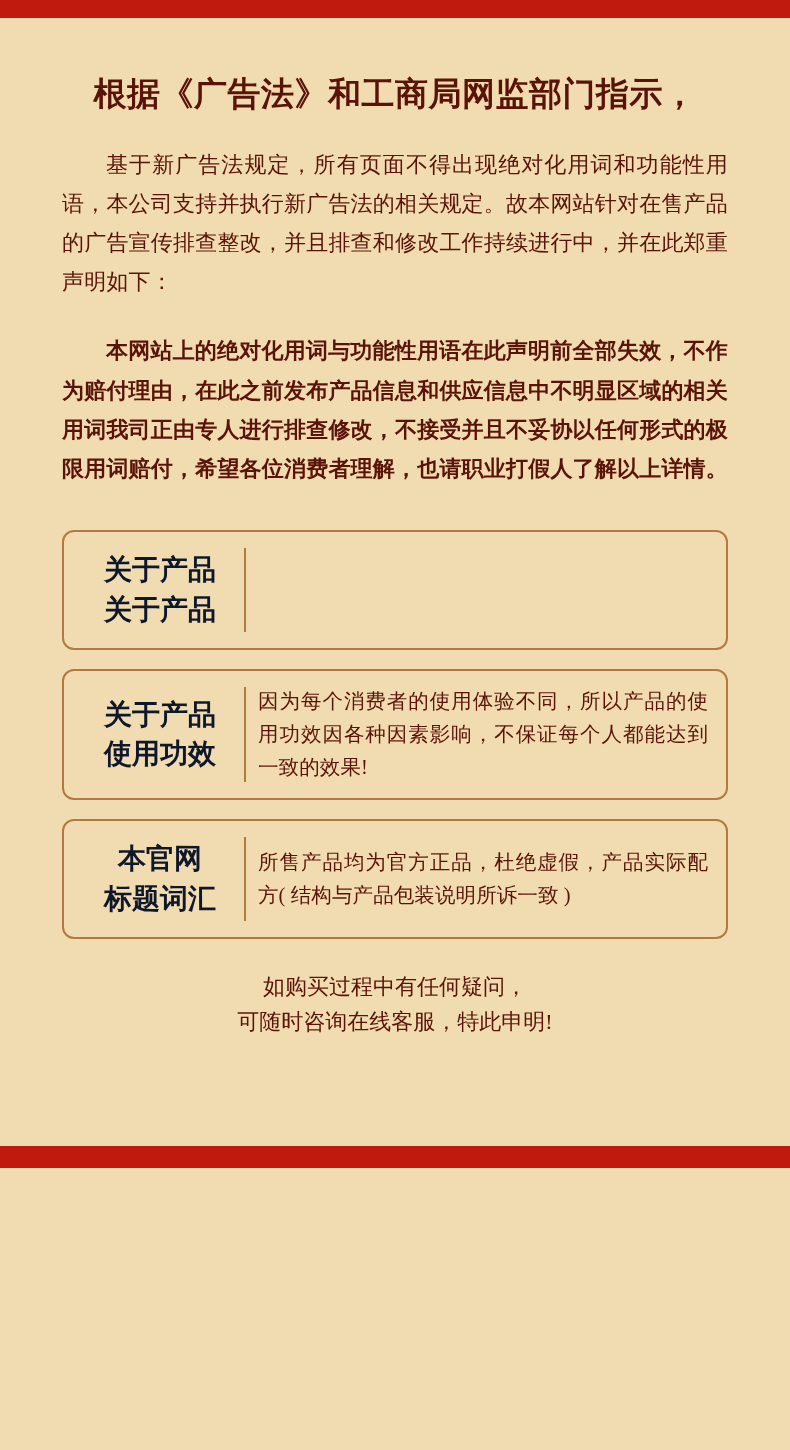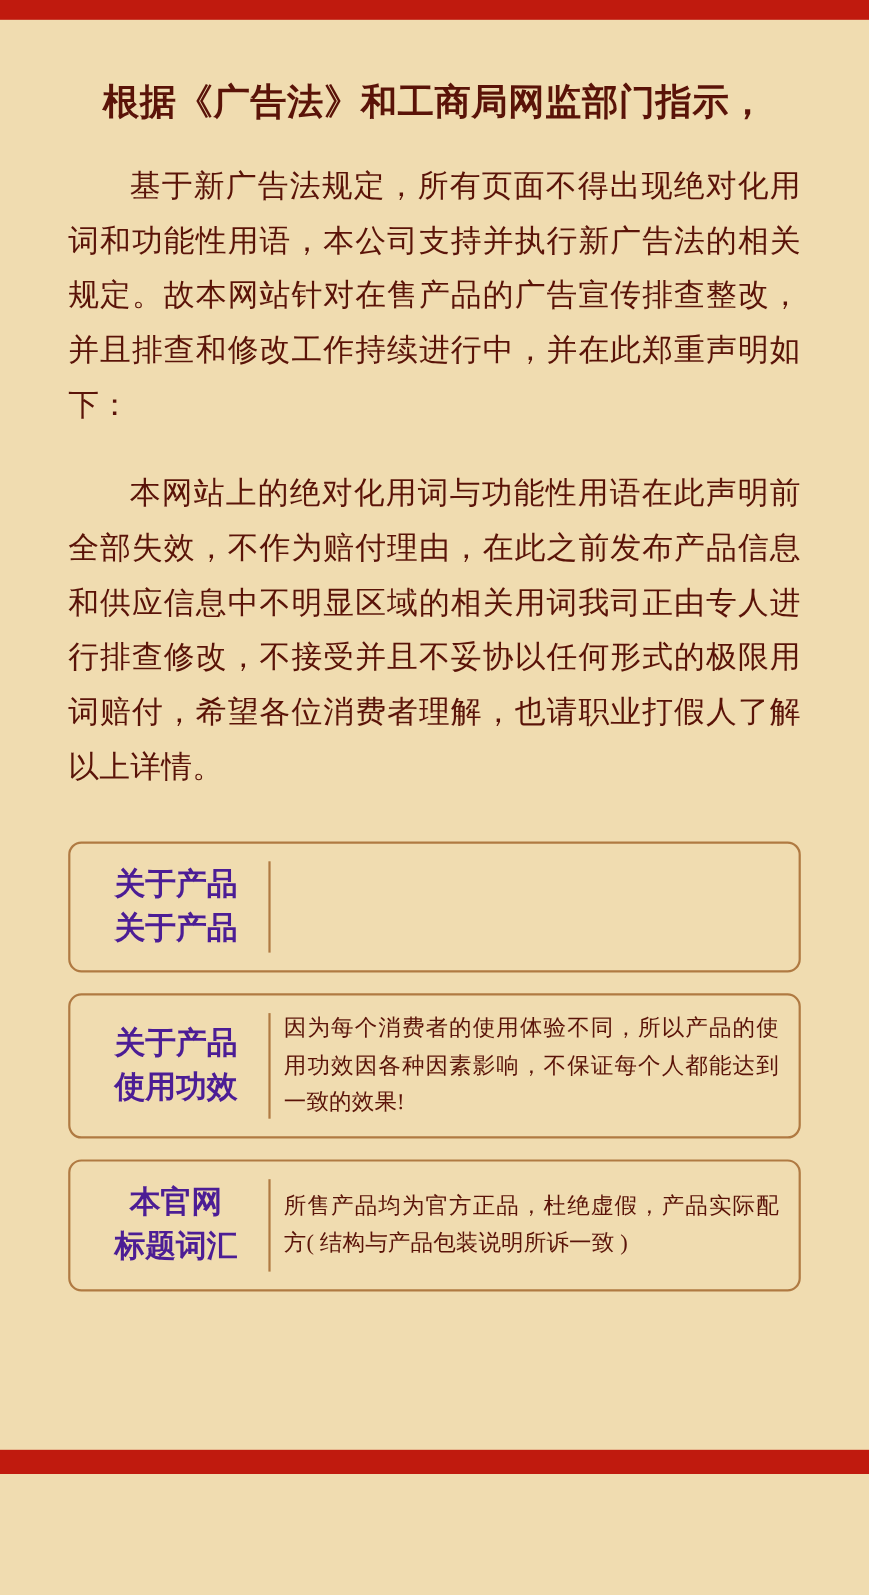--- a/index.html
+++ b/index.html
@@ -9,21 +9,21 @@
   body {
     width: 790px;
     height: 1450px;
     background: #f0dcb0;
     font-family: "Liberation Serif", "DejaVu Serif", serif;
     overflow: hidden;
   }
   .page {
     position: relative;
     width: 790px;
-    height: 1340px;
+    height: 1168px;
     background: #f0dcb0;
     box-sizing: border-box;
   }
   .top-bar {
     position: absolute;
     top: 0;
     left: 0;
     width: 790px;
     height: 18px;
     background: #c01a0e;
@@ -52,48 +52,49 @@
     line-height: 1.48;
     text-align: center;
     letter-spacing: 0.5px;
     margin: 0 0 26px 0;
   }
   .headline .line2 {
     display: block;
   }
   .para {
     color: #5a1308;
-    font-size: 28px;
+    font-size: 22px;
     line-height: 1.78;
     text-align: justify;
     text-justify: inter-ideograph;
     text-indent: 2em;
     margin: 0 0 30px 0;
     letter-spacing: 0.2px;
   }
   .para:last-of-type {
     margin-bottom: 0;
+    font-weight: bold;
   }
   .cards {
     margin-top: 42px;
     display: flex;
     flex-direction: column;
     gap: 19px;
   }
   .card {
     border: 2px solid #b07a42;
     border-radius: 12px;
     display: flex;
     align-items: stretch;
     box-sizing: border-box;
     padding: 14px 12px;
   }
   .card-title {
     flex: 0 0 168px;
-    color: #4c1d95;
+    color: #0f172a;
     font-weight: bold;
     font-size: 28px;
     line-height: 1.42;
     text-align: center;
     display: flex;
     flex-direction: column;
     justify-content: center;
     align-items: center;
     padding: 4px 6px;
     box-sizing: border-box;
@@ -166,18 +167,22 @@
         <div class="card-title">
           <span>本官网</span>
           <span>标题词汇</span>
         </div>
         <div class="card-divider"></div>
         <div class="card-body">所售产品均为官方正品，杜绝虚假，产品实际配方( 结构与产品包装说明所诉一致 )</div>
       </div>
 
     </div>
 
+    <div class="footer">
+      <div>如购买过程中有任何疑问，</div>
+      <div>可随时咨询在线客服，特此申明!</div>
+    </div>
 
   </div>
 
   <div class="bottom-bar"></div>
 
 </div>
 
 </body></html>

